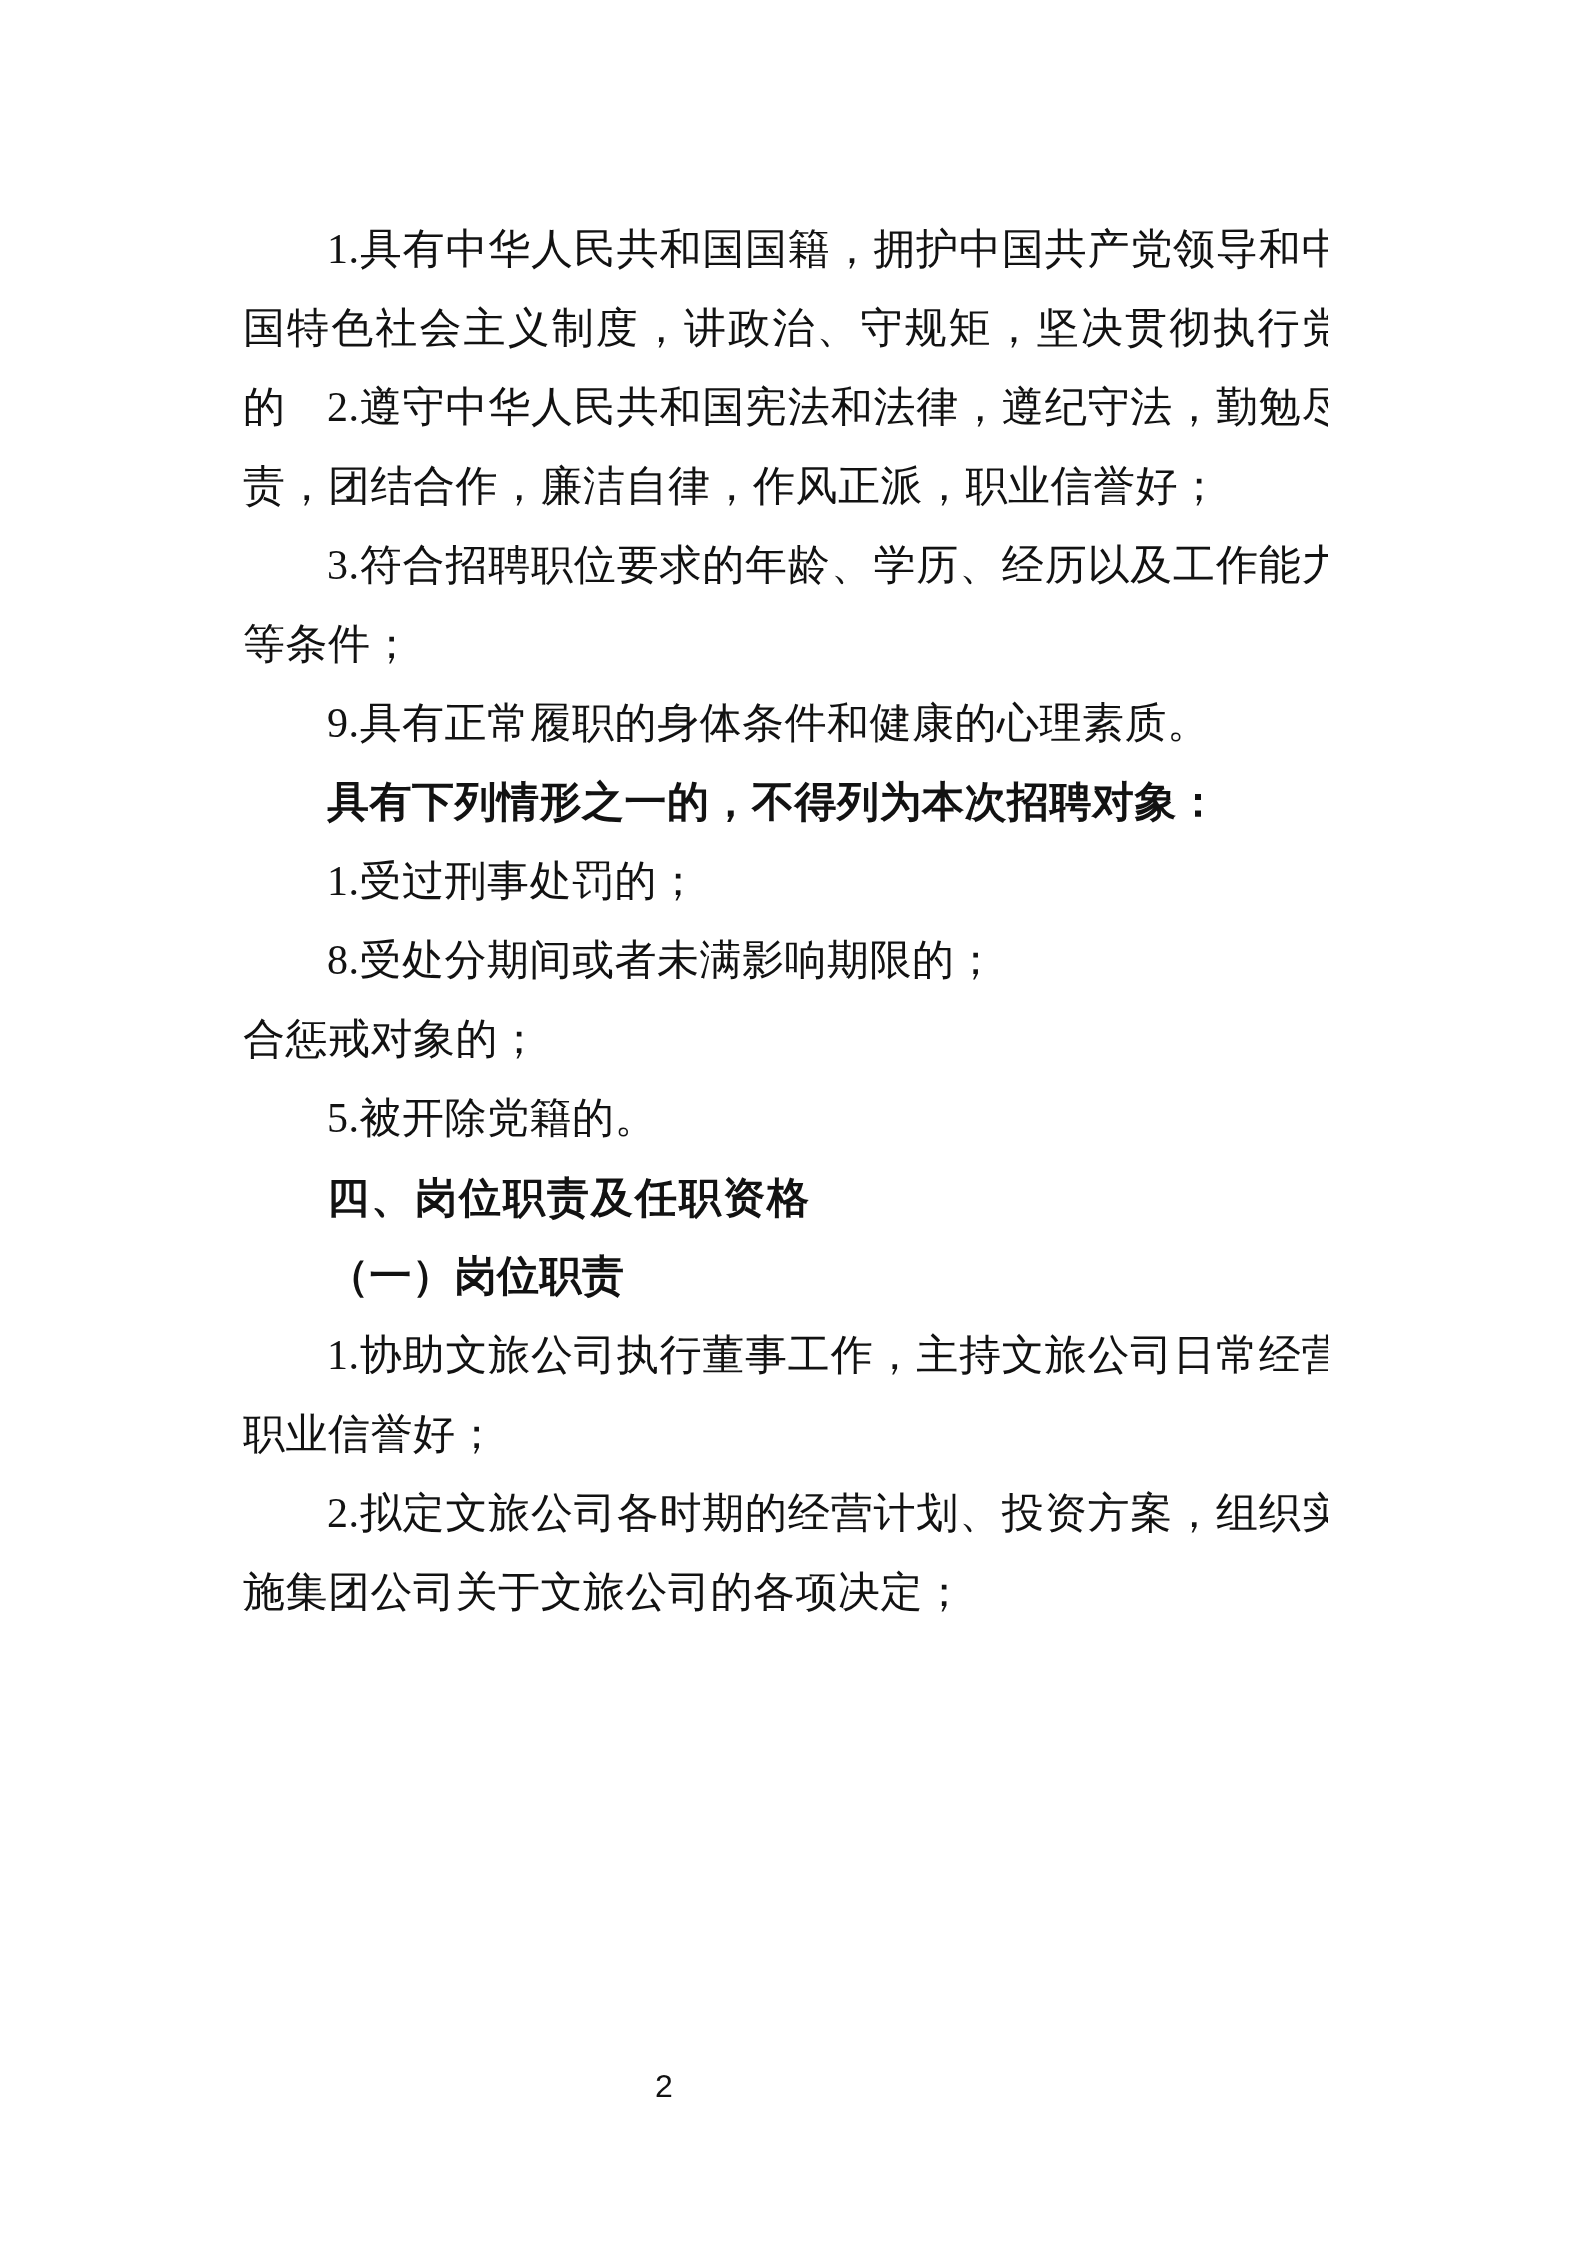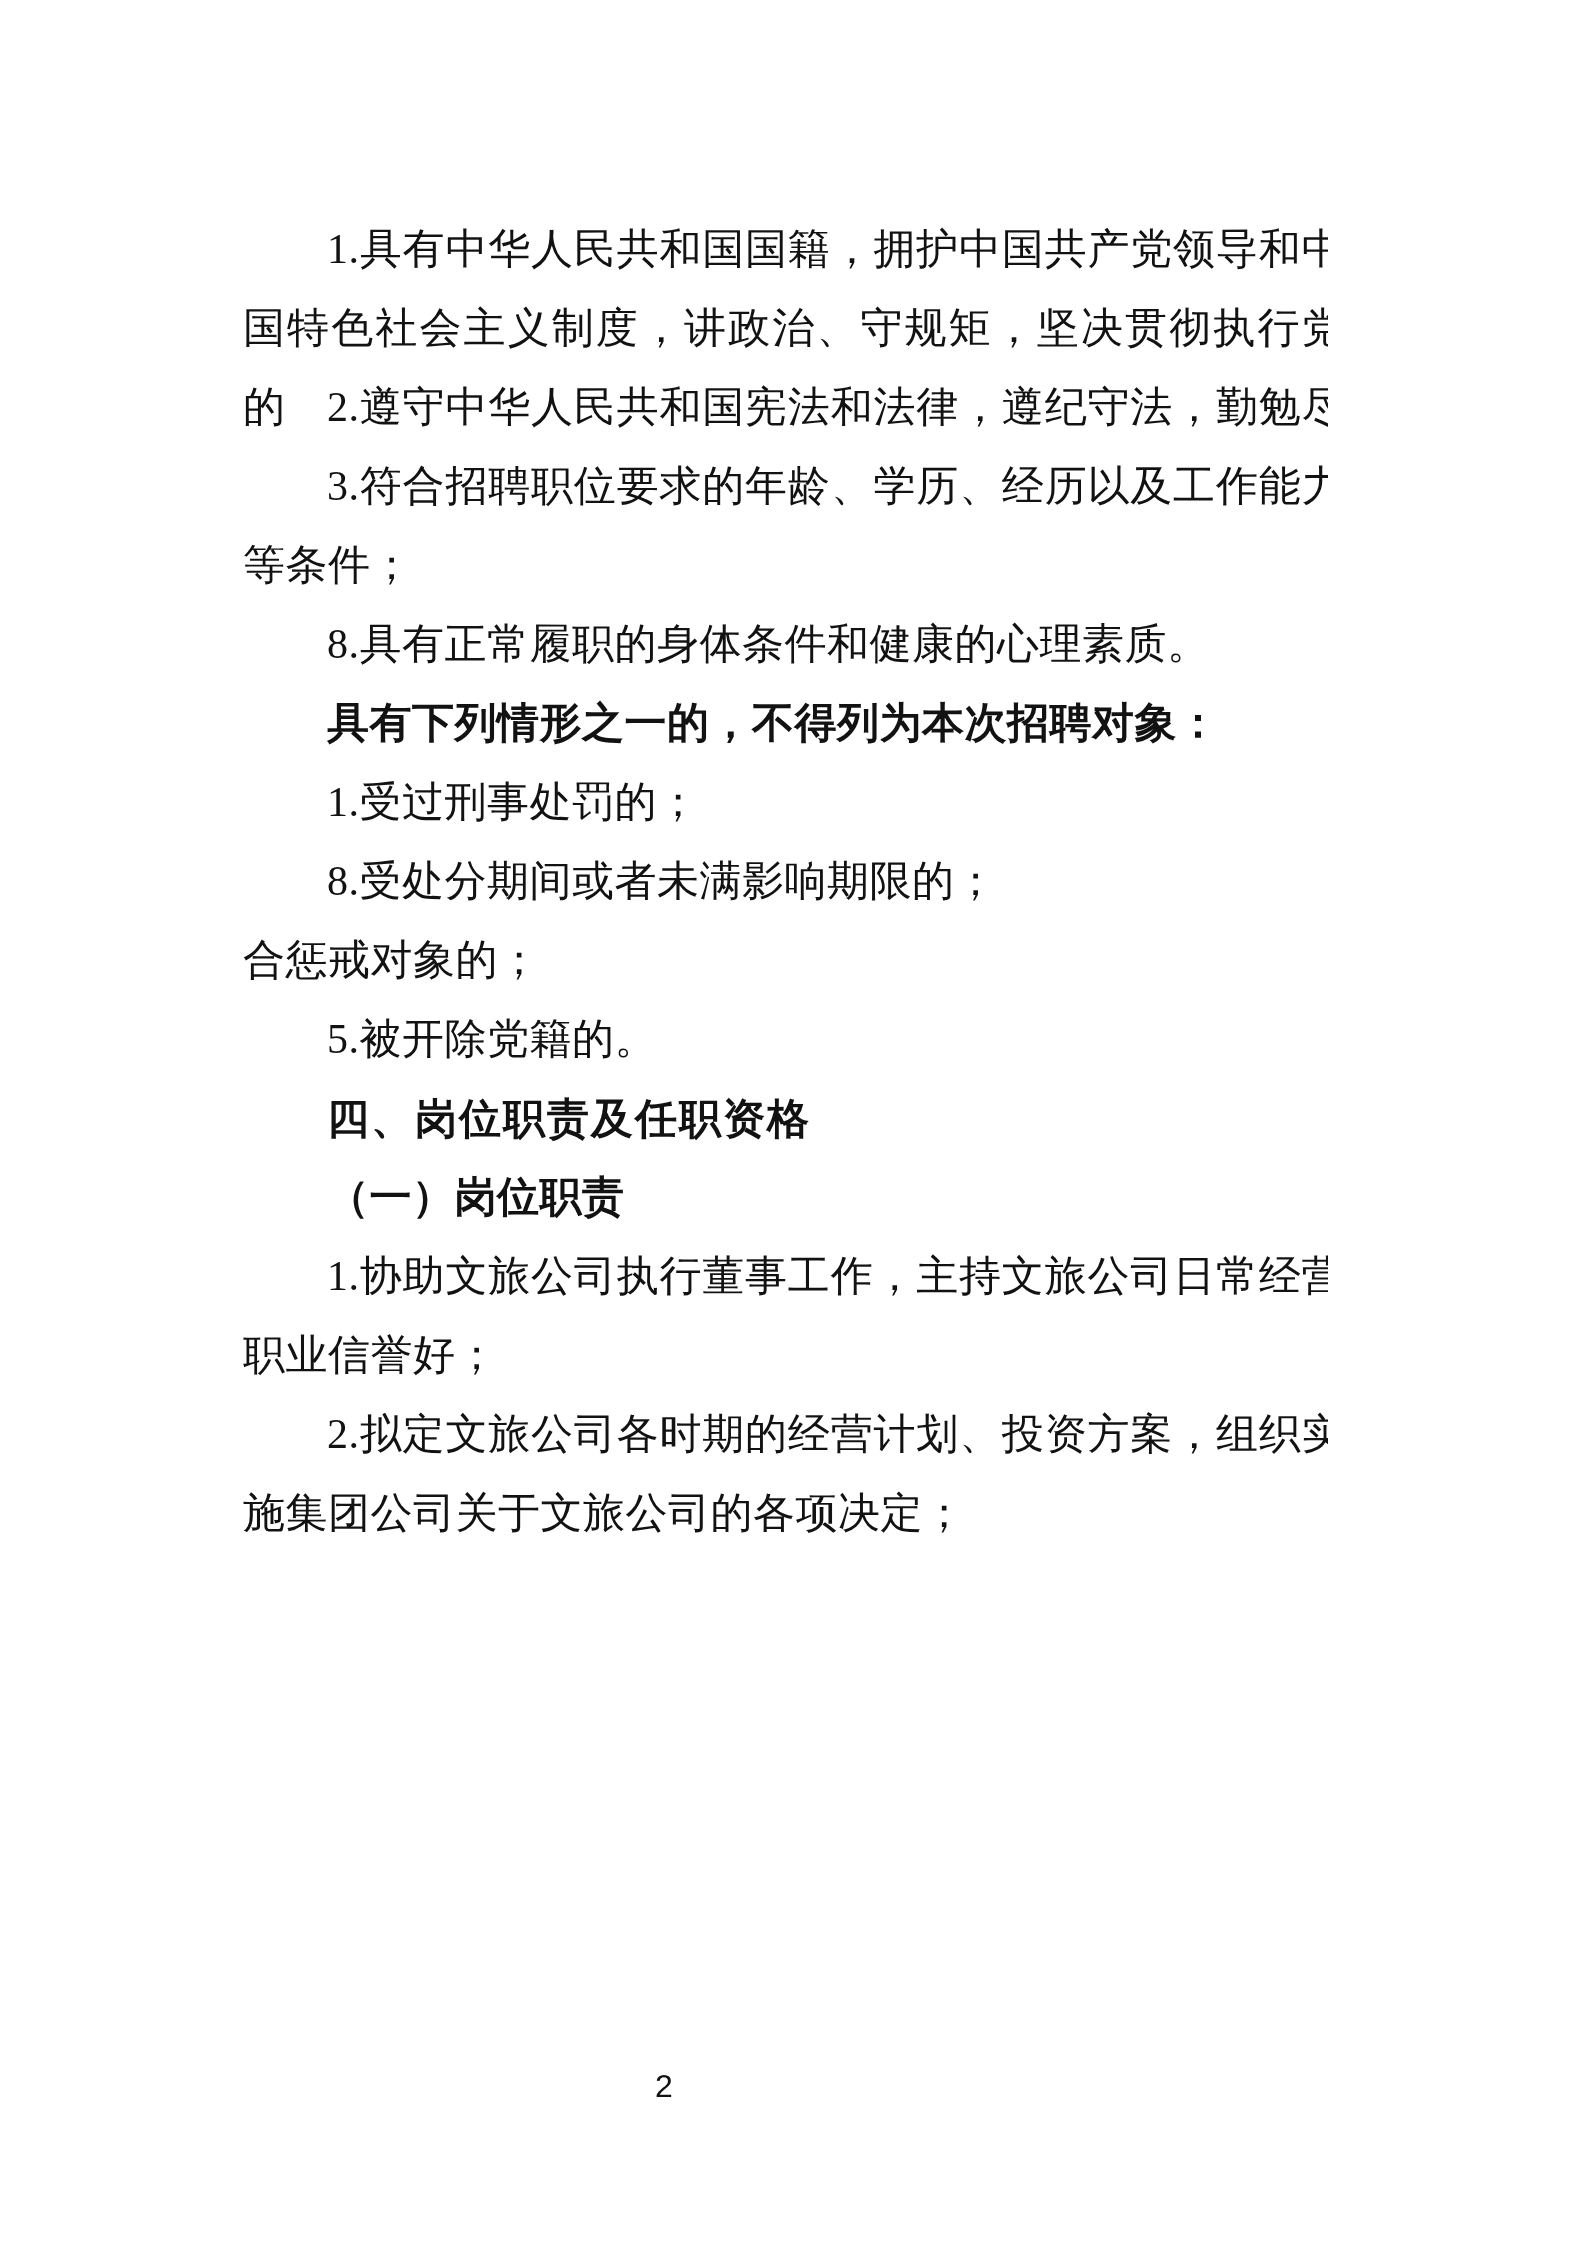--- a/index.html
+++ b/index.html
@@ -61,23 +61,24 @@
   }
 </style>
 </head>
 <body>
 
 <div class="page">
   <div class="content">
     <div class="line indent fill">1.具有中华人民共和国国籍，拥护中国共产党领导和中</div>
     <div class="line fill">国特色社会主义制度，讲政治、守规矩，坚决贯彻执行党的</div>
     <div class="line indent fill">2.遵守中华人民共和国宪法和法律，遵纪守法，勤勉尽</div>
+    <div class="line">责，团结合作，廉洁自律，作风正派，职业信誉好；</div>
     <div class="line indent fill">3.符合招聘职位要求的年龄、学历、经历以及工作能力</div>
     <div class="line">等条件；</div>
-    <div class="line indent">8.具有正常履职的身体条件和健康的心理素质。</div>
+    <div class="line indent">9.具有正常履职的身体条件和健康的心理素质。</div>
     <div class="line indent kai">具有下列情形之一的，不得列为本次招聘对象：</div>
     <div class="line indent">1.受过刑事处罚的；</div>
     <div class="line indent">8.受处分期间或者未满影响期限的；</div>
     <div class="line">合惩戒对象的；</div>
     <div class="line indent">5.被开除党籍的。</div>
     <div class="line indent heading">四、岗位职责及任职资格</div>
     <div class="line indent kai">（一）岗位职责</div>
     <div class="line indent fill">1.协助文旅公司执行董事工作，主持文旅公司日常经营</div>
     <div class="line">职业信誉好；</div>
     <div class="line indent fill">2.拟定文旅公司各时期的经营计划、投资方案，组织实</div>

